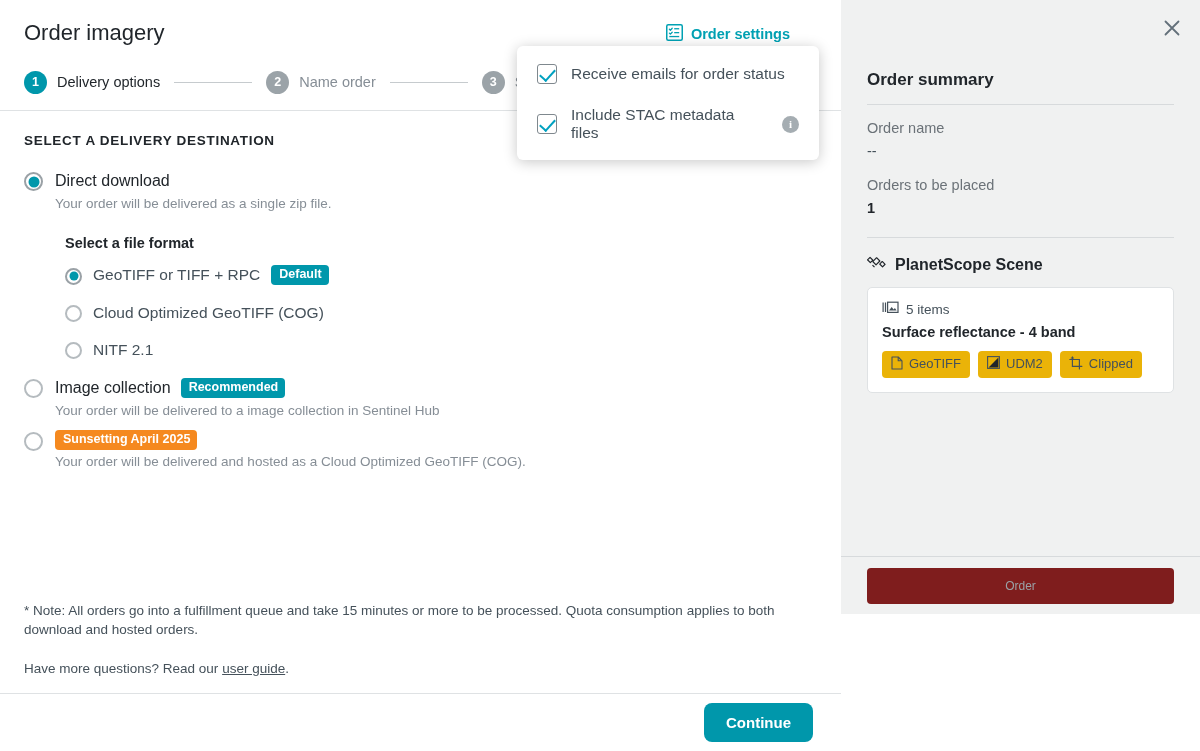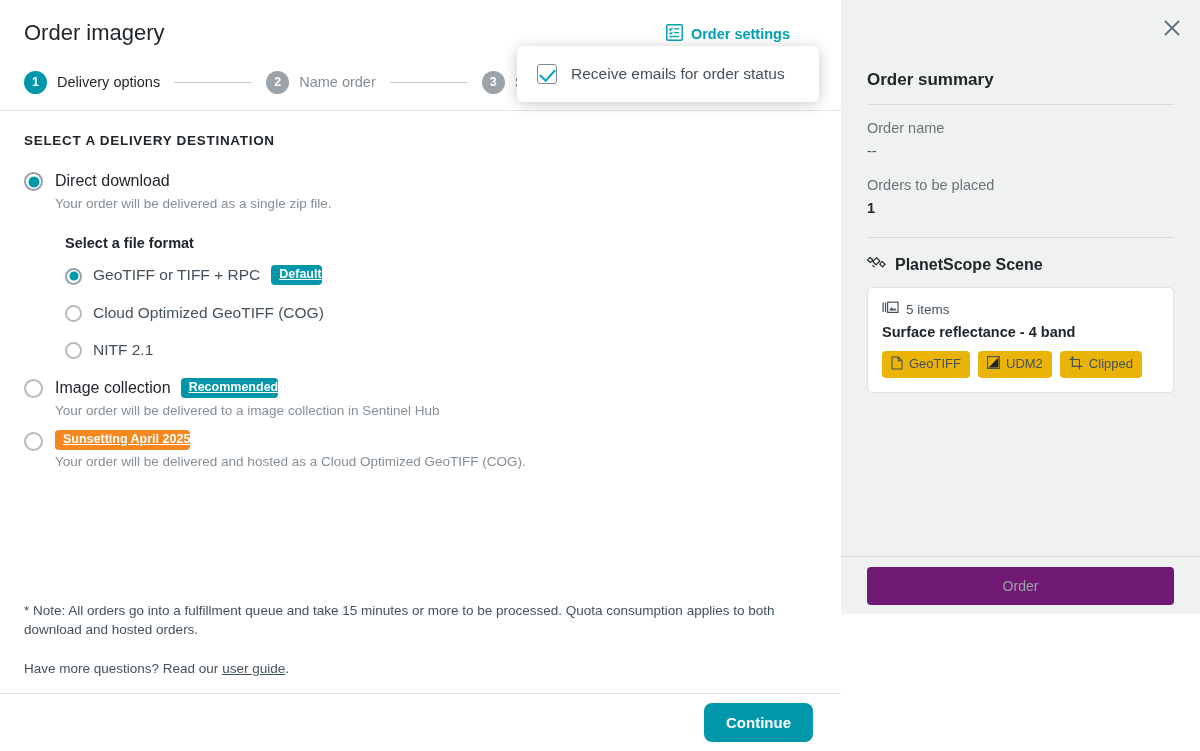--- a/index.html
+++ b/index.html
@@ -124,24 +124,23 @@
   .opt-desc {
     font-size: 13.5px; color: #868e96;
     margin-top: 3px; line-height: 18px;
   }
   .badge {
     display: inline-block;
     border-radius: 4px;
     font-size: 12.5px;
     font-weight: bold;
     color: #ffffff;
-    padding: 3px 0 4px 8px;
+    padding: 3px 7px 4px 8px;
     line-height: 13px;
     white-space: nowrap;
-    text-decoration: underline;
   }
   .badge.teal { background: #0097ab; }
   .badge.orange { background: #f5891f; }
 
   .fileformat {
     margin: 22px 0 0 41px;
   }
   .ff-title {
     font-size: 14.5px; font-weight: bold; color: #21262b;
     margin-bottom: 14px;
@@ -296,25 +295,25 @@
   }
 
   .sb-footer {
     border-top: 1px solid #d7dadc;
     height: 58px;
     display: flex; align-items: center; justify-content: center;
     padding: 0 26px;
   }
   .btn-order {
     width: 100%;
-    background: #701a75;
+    background: #7f1d1d;
     color: #9aa1a6;
     border: none;
     border-radius: 4px;
-    font-size: 14px;
+    font-size: 12px;
     font-family: "Liberation Sans", sans-serif;
     padding: 11px 0;
     cursor: default;
   }
 </style>
 </head>
 <body>
 
 <div class="app">
 
@@ -422,20 +421,25 @@
     </div>
 
     <div class="main-footer">
       <button class="btn-continue">Continue</button>
     </div>
 
     <div class="popup">
       <div class="popup-row">
         <span class="checkbox checked"></span>
         <span class="popup-label">Receive emails for order status</span>
+      </div>
+      <div class="popup-row">
+        <span class="checkbox checked"></span>
+        <span class="popup-label">Include STAC metadata files</span>
+        <span class="info-icon">i</span>
       </div>
     </div>
   </div>
 
   <div class="sidebar">
     <div class="sb-close">
       <svg width="18" height="18" viewBox="0 0 18 18">
         <path d="M2.5 2.5 L15.5 15.5 M15.5 2.5 L2.5 15.5" stroke="#63707a" stroke-width="1.8" stroke-linecap="round"></path>
       </svg>
     </div>

